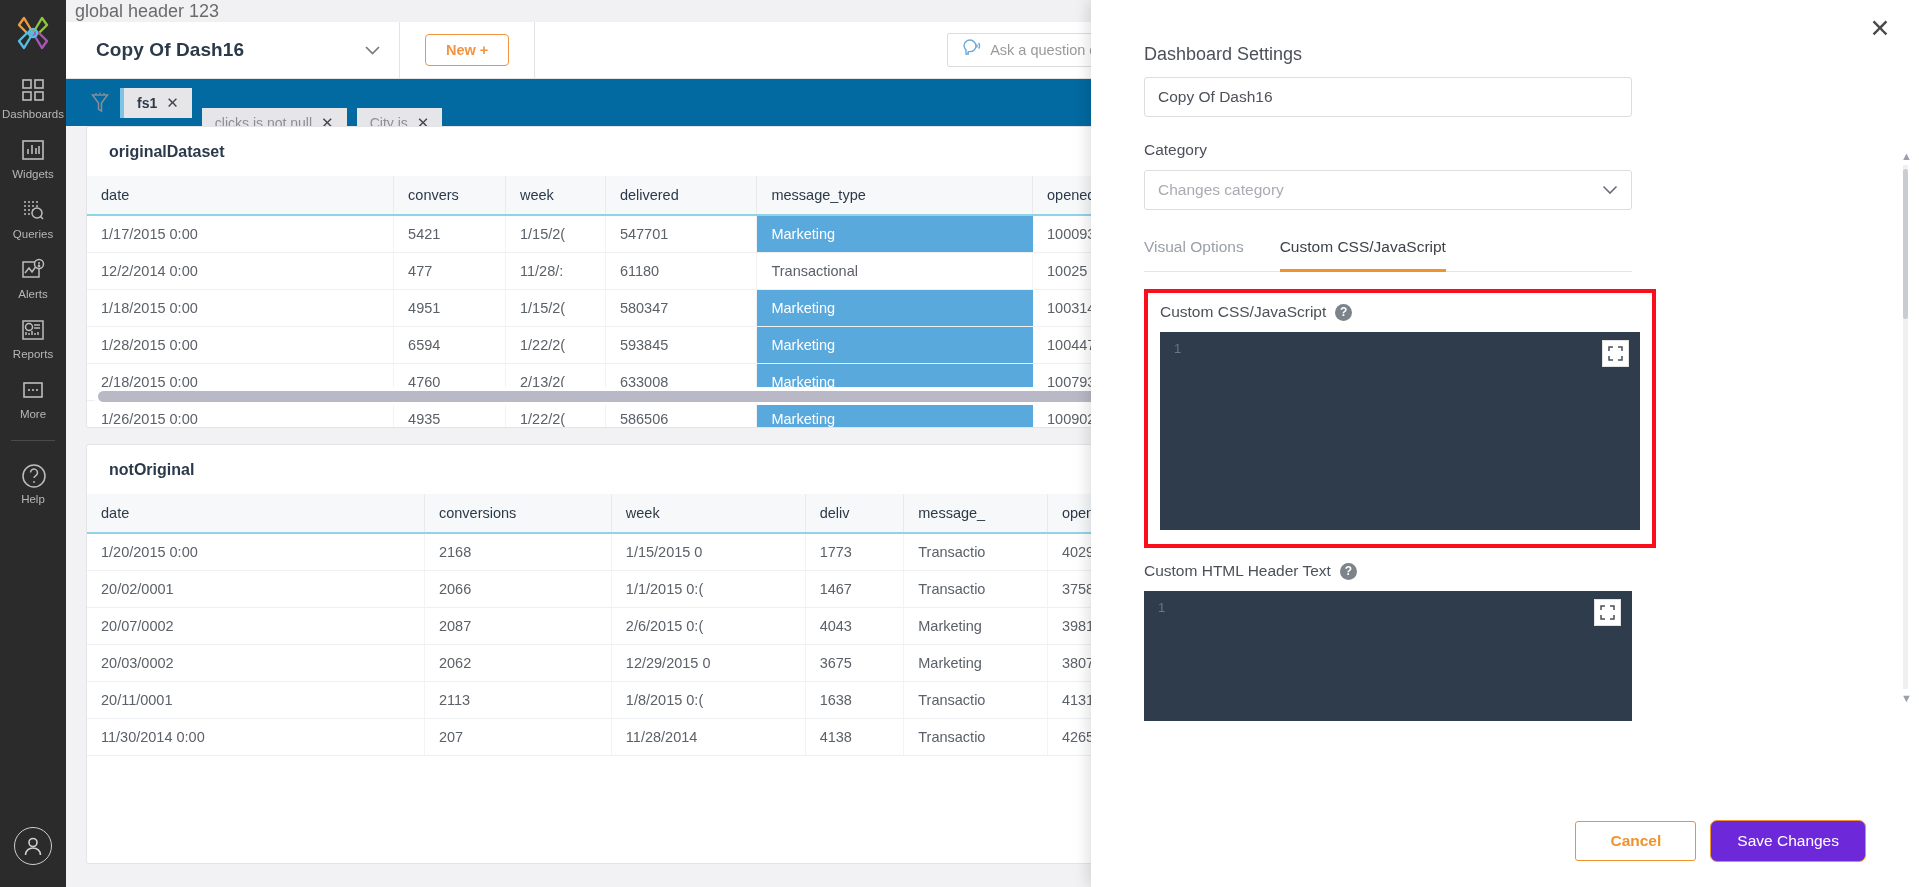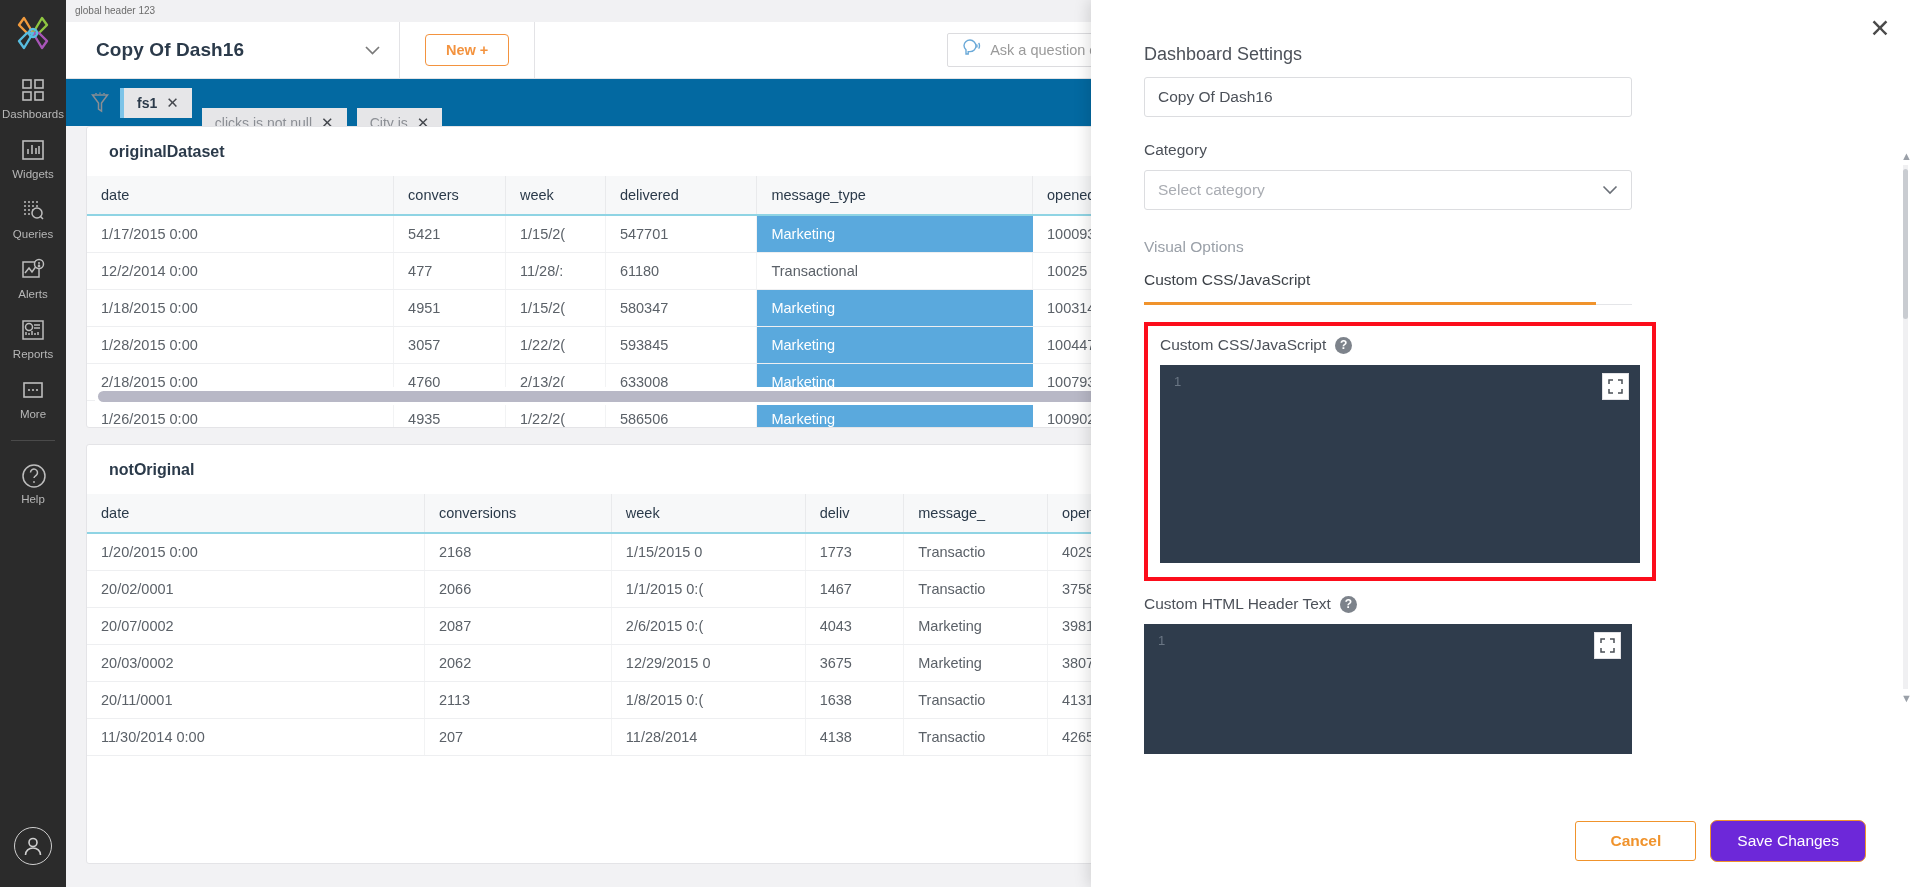--- a/index.html
+++ b/index.html
@@ -31,21 +31,21 @@
   .avatar-circle {
     width: 38px; height: 38px; border-radius: 50%;
     border: 1.6px solid #cfcfcf; display: flex; align-items: center; justify-content: center;
   }
 
   
   .main { flex: 1 1 auto; position: relative; height: 887px; background: #f2f2f4; }
 
   .globalheader {
     height: 22px; background: #f1f1f3; color: #6b6b6b;
-    font-size: 10px; padding-left: 9px; line-height: 22px;
+    font-size: 18px; padding-left: 9px; line-height: 22px;
     border-bottom: none;
   }
   .topbar {
     height: 57px; background: #ffffff; display: flex; align-items: stretch;
     border-bottom: 1px solid #e3e3e6;
   }
   .dash-title-box {
     width: 334px; display: flex; align-items: center; justify-content: space-between;
     padding: 0 18px 0 30px; border-right: 1px solid #e3e3e6; cursor: pointer;
   }
@@ -142,21 +142,21 @@
     font-size: 15.5px; color: #4c5159; background: #fff;
   }
   .field-label { font-size: 15.5px; color: #4c5159; margin-top: 24px; }
   .select-box {
     width: 488px; height: 40px; border: 1px solid #dcdde0; border-radius: 3px;
     display: flex; align-items: center; justify-content: space-between;
     padding: 0 13px; margin-top: 11px; cursor: pointer;
   }
   .select-ph { font-size: 15.5px; color: #a9acb2; }
 
-  .tabs { display: flex; gap: 0; margin-top: 28px; width: 488px; border-bottom: 1px solid #e4e5e8; flex-direction: column; }
+  .tabs { display: flex; gap: 0; margin-top: 28px; width: 488px; border-bottom: 1px solid #e4e5e8; }
   .tab {
     font-size: 15.5px; color: #9aa0a8; padding: 0 0 13px 0; margin-right: 36px;
     cursor: pointer; border-bottom: 3px solid transparent; margin-bottom: -1px;
   }
   .tab.active { color: #3d4248; border-bottom-color: #f0932c; }
 
   .redbox { border: 4px solid #fc0d1b; padding: 10px 12px 14px 12px; width: 512px; margin-top: 17px; }
   .sec-label { font-size: 15.5px; color: #4c5159; display: flex; align-items: center; gap: 9px; }
   .qmark {
     width: 17px; height: 17px; border-radius: 50%; background: #7d838b; color: #fff;
@@ -431,21 +431,21 @@
                 <td>580347</td>
                 <td class="hl">Marketing</td>
                 <td>100314</td>
                 <td>24647</td>
                 <td>615121</td>
                 <td>30% off Limi</td>
                 <td>24054</td>
               </tr>
               <tr>
                 <td>1/28/2015 0:00</td>
-                <td>3057</td>
+                <td>6594</td>
                 <td>1/22/2(</td>
                 <td>593845</td>
                 <td class="hl">Marketing</td>
                 <td>100447</td>
                 <td>25202</td>
                 <td>643755</td>
                 <td>Rewards</td>
                 <td>25053</td>
               </tr>
               <tr>
@@ -601,21 +601,21 @@
       <div class="panel-close">✕</div>
       <div class="panel-head">Dashboard Settings</div>
 
       <div class="panel-body">
         <div class="field-input">
           <span>Copy Of Dash16</span>
         </div>
 
         <div class="field-label">Category</div>
         <div class="select-box">
-          <span class="select-ph">Select category</span>
+          <span class="select-ph">Changes category</span>
           <span>
             <svg width="16" height="10" viewBox="0 0 16 10" fill="none" stroke="#6b7078" stroke-width="1.6">
                 <polyline points="1.5,1.5 8,8 14.5,1.5"></polyline>
               </svg>
           </span>
         </div>
 
         <div class="tabs">
           <div class="tab">Visual Options</div>
           <div class="tab active">Custom CSS/JavaScript</div>

